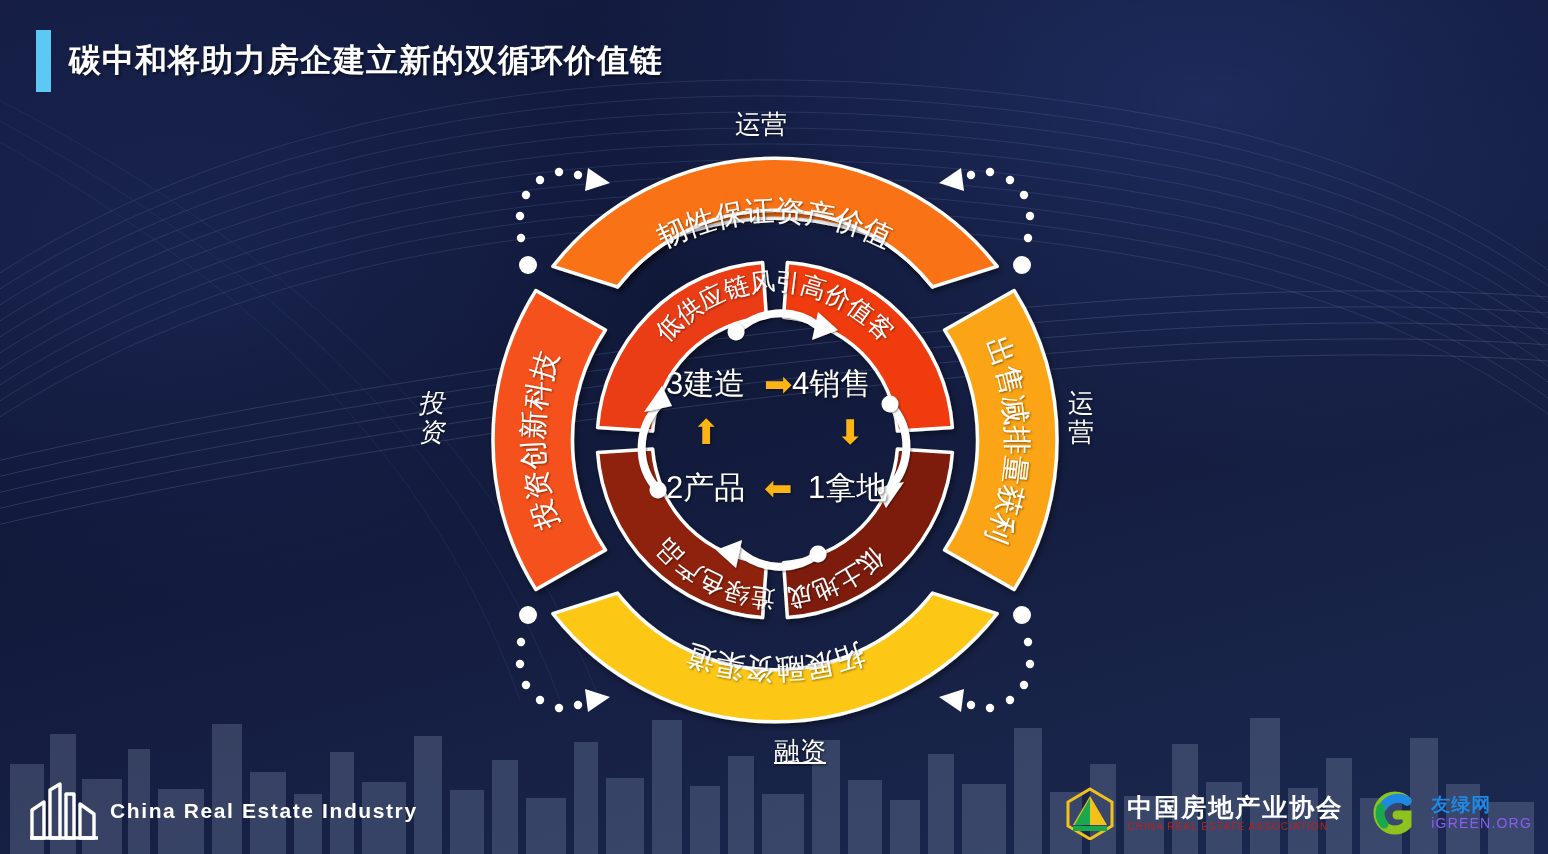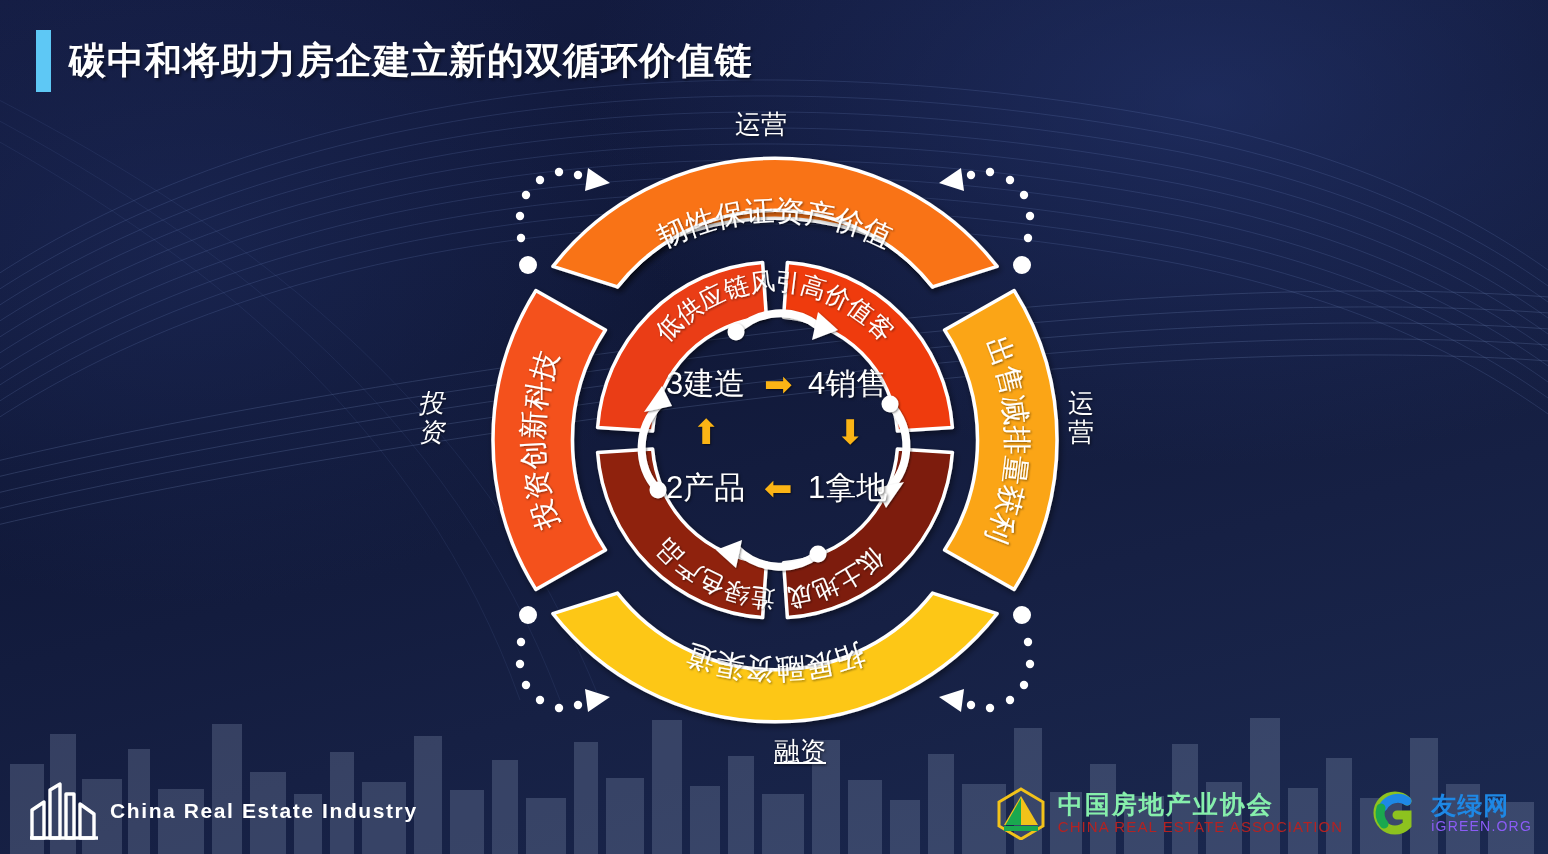--- a/index.html
+++ b/index.html
@@ -16,61 +16,61 @@
       radial-gradient(ellipse 700px 500px at 12% 30%, rgba(33,48,100,.45) 0%, rgba(17,26,58,0) 70%),
       linear-gradient(165deg,#141c42 0%,#101838 38%,#162044 68%,#1b2950 100%);
   }
   .bg-waves{position:absolute;inset:0;opacity:.55;}
   .skyline{position:absolute;left:0;right:0;bottom:0;height:160px;opacity:.20;}
 
   
   .title-wrap{position:absolute;left:36px;top:30px;display:flex;align-items:center;gap:18px;}
   .title-bar{width:15px;height:62px;background:#5ec8f5;}
   .title-text{
-    color:#ffffff;font-size:37px;font-weight:bold;letter-spacing:1px;
+    color:#ffffff;font-size:32px;font-weight:bold;letter-spacing:1px;
     text-shadow:2px 2px 3px rgba(0,0,0,.45);white-space:nowrap;
   }
 
   
   .stage-label{position:absolute;color:#ffffff;font-size:26px;line-height:1.12;
     text-shadow:1px 1px 3px rgba(0,0,0,.6);text-align:left;}
   .stage-top{left:735px;top:110px;}
   .stage-bottom{left:774px;top:737px;text-decoration:underline;}
   .stage-left{left:418px;top:389px;width:42px;font-style:italic;}
   .stage-right{left:1068px;top:389px;width:42px;}
 
   
   .diagram{position:absolute;left:420px;top:150px;width:710px;height:580px;}
   .diagram svg{display:block;width:710px;height:580px;overflow:visible;}
 
   
   .core{position:absolute;left:636px;top:355px;width:280px;height:160px;}
   .core-cell{position:absolute;color:#ffffff;font-size:31px;white-space:nowrap;
     text-shadow:1px 1px 3px rgba(0,0,0,.65);}
   .core-build{left:30px;top:8px;}
-  .core-sell{left:172px;top:8px;}
+  .core-sell{left:156px;top:8px;}
   .core-prod{left:30px;top:112px;text-align:center;}
   .core-land{left:172px;top:112px;}
 
   .core-arrow{position:absolute;color:#fbb415;font-size:34px;line-height:1;
     text-shadow:1px 1px 2px rgba(0,0,0,.5);}
   .ar-right{left:128px;top:12px;}
   .ar-left{left:128px;top:116px;}
   .ar-up{left:56px;top:60px;}
   .ar-down{left:200px;top:60px;}
 
   
   .footer-left{position:absolute;left:28px;top:780px;display:flex;align-items:center;gap:0;}
   .summit-text{color:#ffffff;font-size:21px;font-weight:bold;letter-spacing:1.6px;line-height:1.28;}
   .footer-right{position:absolute;right:16px;top:786px;display:flex;align-items:center;gap:26px;}
   .crea-block{display:flex;align-items:center;gap:10px;}
-  .crea-txt .cn{color:#86efac;font-size:25px;font-weight:bold;letter-spacing:2px;line-height:1.05;}
-  .crea-txt .en{color:#b42222;font-size:15px;letter-spacing:1.1px;}
+  .crea-txt .cn{color:#ffffff;font-size:25px;font-weight:bold;letter-spacing:2px;line-height:1.05;}
+  .crea-txt .en{color:#b42222;font-size:10px;letter-spacing:1.1px;}
   .igreen-block{display:flex;align-items:center;gap:8px;}
-  .igreen-txt .cn{color:#1e88e5;font-size:25px;font-weight:bold;letter-spacing:1px;line-height:1.05;}
+  .igreen-txt .cn{color:#1e88e5;font-size:19px;font-weight:bold;letter-spacing:1px;line-height:1.05;}
   .igreen-txt .en{color:#8b5cf6;font-size:14px;letter-spacing:1.2px;text-align:right;}
 </style>
 </head>
 <body>
 
 <div class="bg"></div>
 
 <svg class="bg-waves" viewBox="0 0 1548 854" preserveAspectRatio="none">
   <g fill="none" stroke="#7f9ad6" stroke-width="0.7" opacity="0.45">
     <path d="M-40,300 C280,70 760,40 1180,120 C1380,160 1500,230 1588,300"></path>

